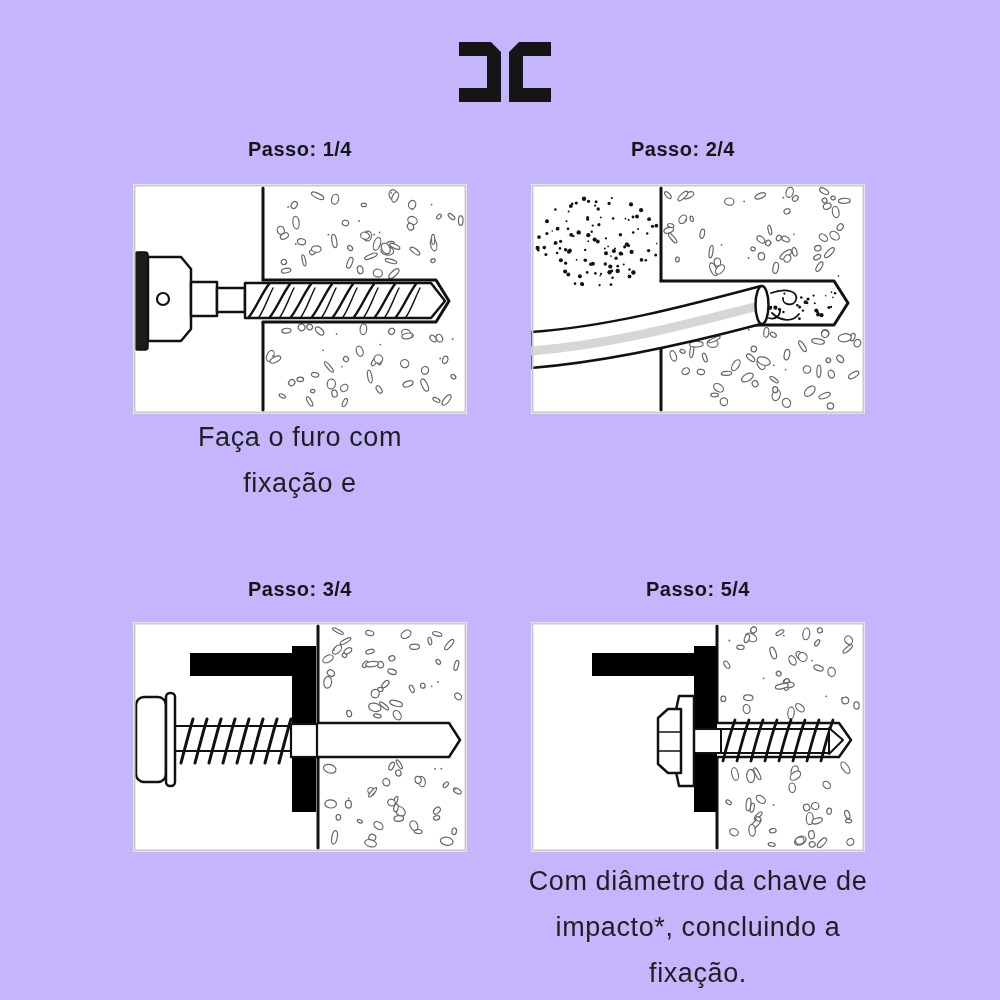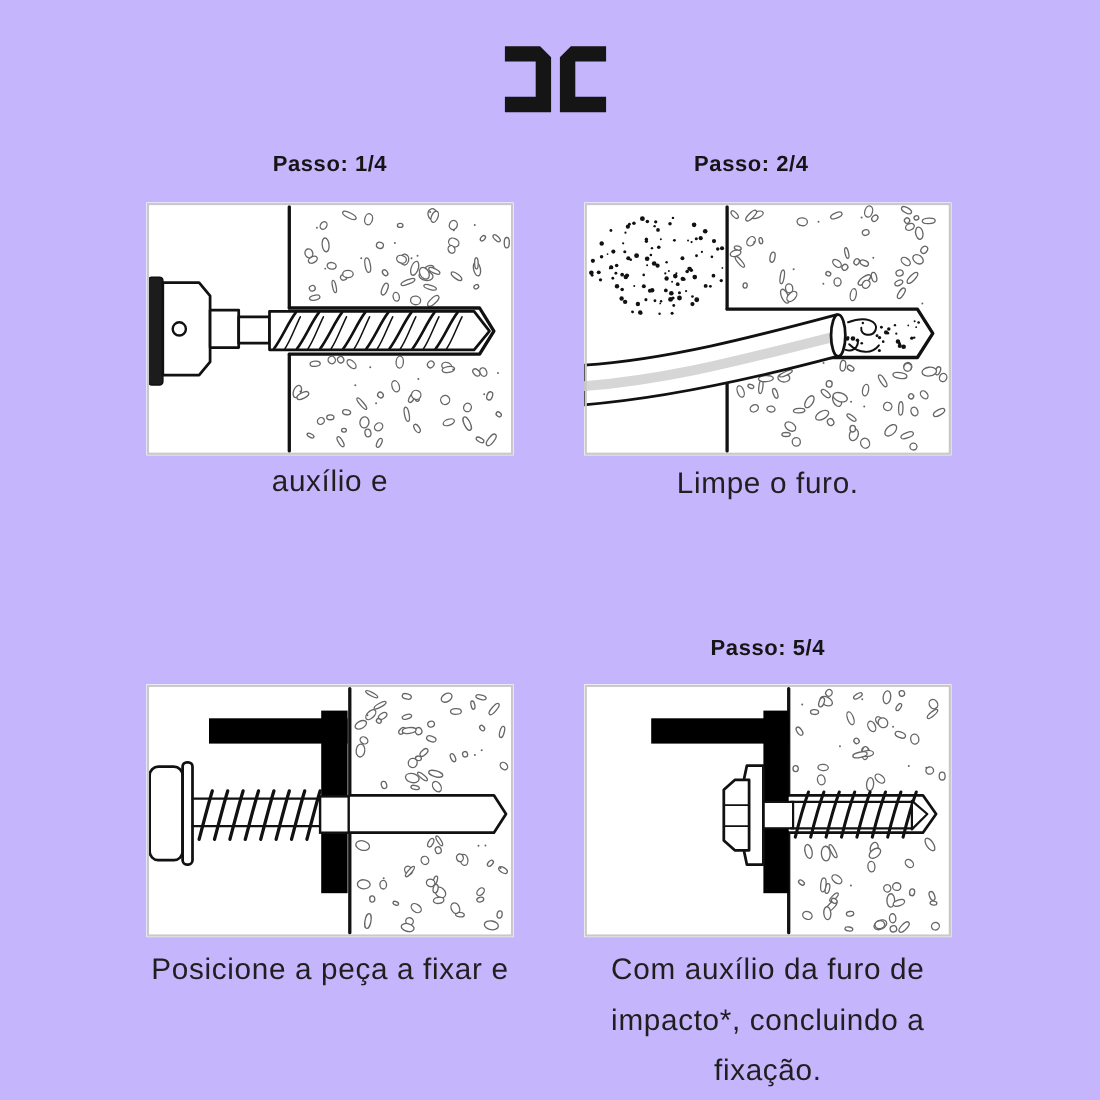--- a/index.html
+++ b/index.html
@@ -407,26 +407,25 @@
           <circle cx="287.0" cy="130.5" r="1.9" fill="#111111"></circle>
           <circle cx="252.4" cy="128.0" r="1.2" fill="#111111"></circle>
           <circle cx="244.4" cy="123.7" r="2.1" fill="#111111"></circle>
           <circle cx="239.2" cy="123.9" r="1.9" fill="#111111"></circle>
         </g>
         <rect x="1.5" y="1.5" width="331" height="227" fill="none" stroke="#c9c9c9" stroke-width="2"></rect>
       </svg>
     </div>
 
   <div class="caption c1">
-    <div>auxílio e</div>
+    <div>Faça o furo com</div>
+    <div>fixação e</div>
   </div>
-  <div class="caption c2">
-    <div>Limpe o furo.</div>
-  </div>
-
+
+  <div class="step-title t3">Passo: 3/4</div>
   <div class="step-title t4">Passo: 5/4</div>
 
   <div class="panel p3">
       <svg id="svg3" viewBox="0 0 334 230">
         <g>
           <ellipse cx="251.1" cy="83.9" rx="5.6" ry="1.8" transform="rotate(40 251.1 83.9)" fill="#ffffff" stroke="#666666" stroke-width="1.2"></ellipse>
           <ellipse cx="258.9" cy="36.3" rx="2.6" ry="3.1" transform="rotate(69 258.9 36.3)" fill="#ffffff" stroke="#666666" stroke-width="1.2"></ellipse>
           <ellipse cx="236.8" cy="11.1" rx="4.2" ry="2.4" transform="rotate(14 236.8 11.1)" fill="#ffffff" stroke="#666666" stroke-width="1.2"></ellipse>
           <ellipse cx="212.5" cy="19.1" rx="6.1" ry="1.8" transform="rotate(151 212.5 19.1)" fill="#ffffff" stroke="#666666" stroke-width="1.2"></ellipse>
           <ellipse cx="247.4" cy="67.4" rx="2.7" ry="2.1" transform="rotate(4 247.4 67.4)" fill="#ffffff" stroke="#666666" stroke-width="1.2"></ellipse>
@@ -606,21 +605,20 @@
         <path d="M290,139 C 293,127 298,109 302,98" fill="none" stroke="#111111" stroke-width="2.8" stroke-linejoin="round" stroke-linecap="round"></path>
         <path d="M298,106 L312,118 L298,132 Z" fill="#ffffff" stroke="#111111" stroke-width="2" stroke-linejoin="round" stroke-linecap="round"></path>
         <path d="M148,74 H163 V164 H148 C 141,136 141,102 148,74 Z" fill="#ffffff" stroke="#111111" stroke-width="2.5" stroke-linejoin="round" stroke-linecap="round"></path>
         <path d="M127,96 L137,87 H150 V151 H137 L127,142 Z" fill="#ffffff" stroke="#111111" stroke-width="2.5" stroke-linejoin="round" stroke-linecap="round"></path>
         <path d="M128,110 H149 M128,129 H149" fill="none" stroke="#111111" stroke-width="1.6" stroke-linejoin="round" stroke-linecap="round"></path>
         <rect x="1.5" y="1.5" width="331" height="227" fill="none" stroke="#c9c9c9" stroke-width="2"></rect>
       </svg>
     </div>
 
   <div class="caption c3">
-    <div>Posicione a peça a fixar e</div>
   </div>
   <div class="caption c4">
-    <div>Com auxílio da furo de</div>
+    <div>Com diâmetro da chave de</div>
     <div>impacto*, concluindo a</div>
     <div>fixação.</div>
   </div>
 
 </div>
 
 </body></html>

